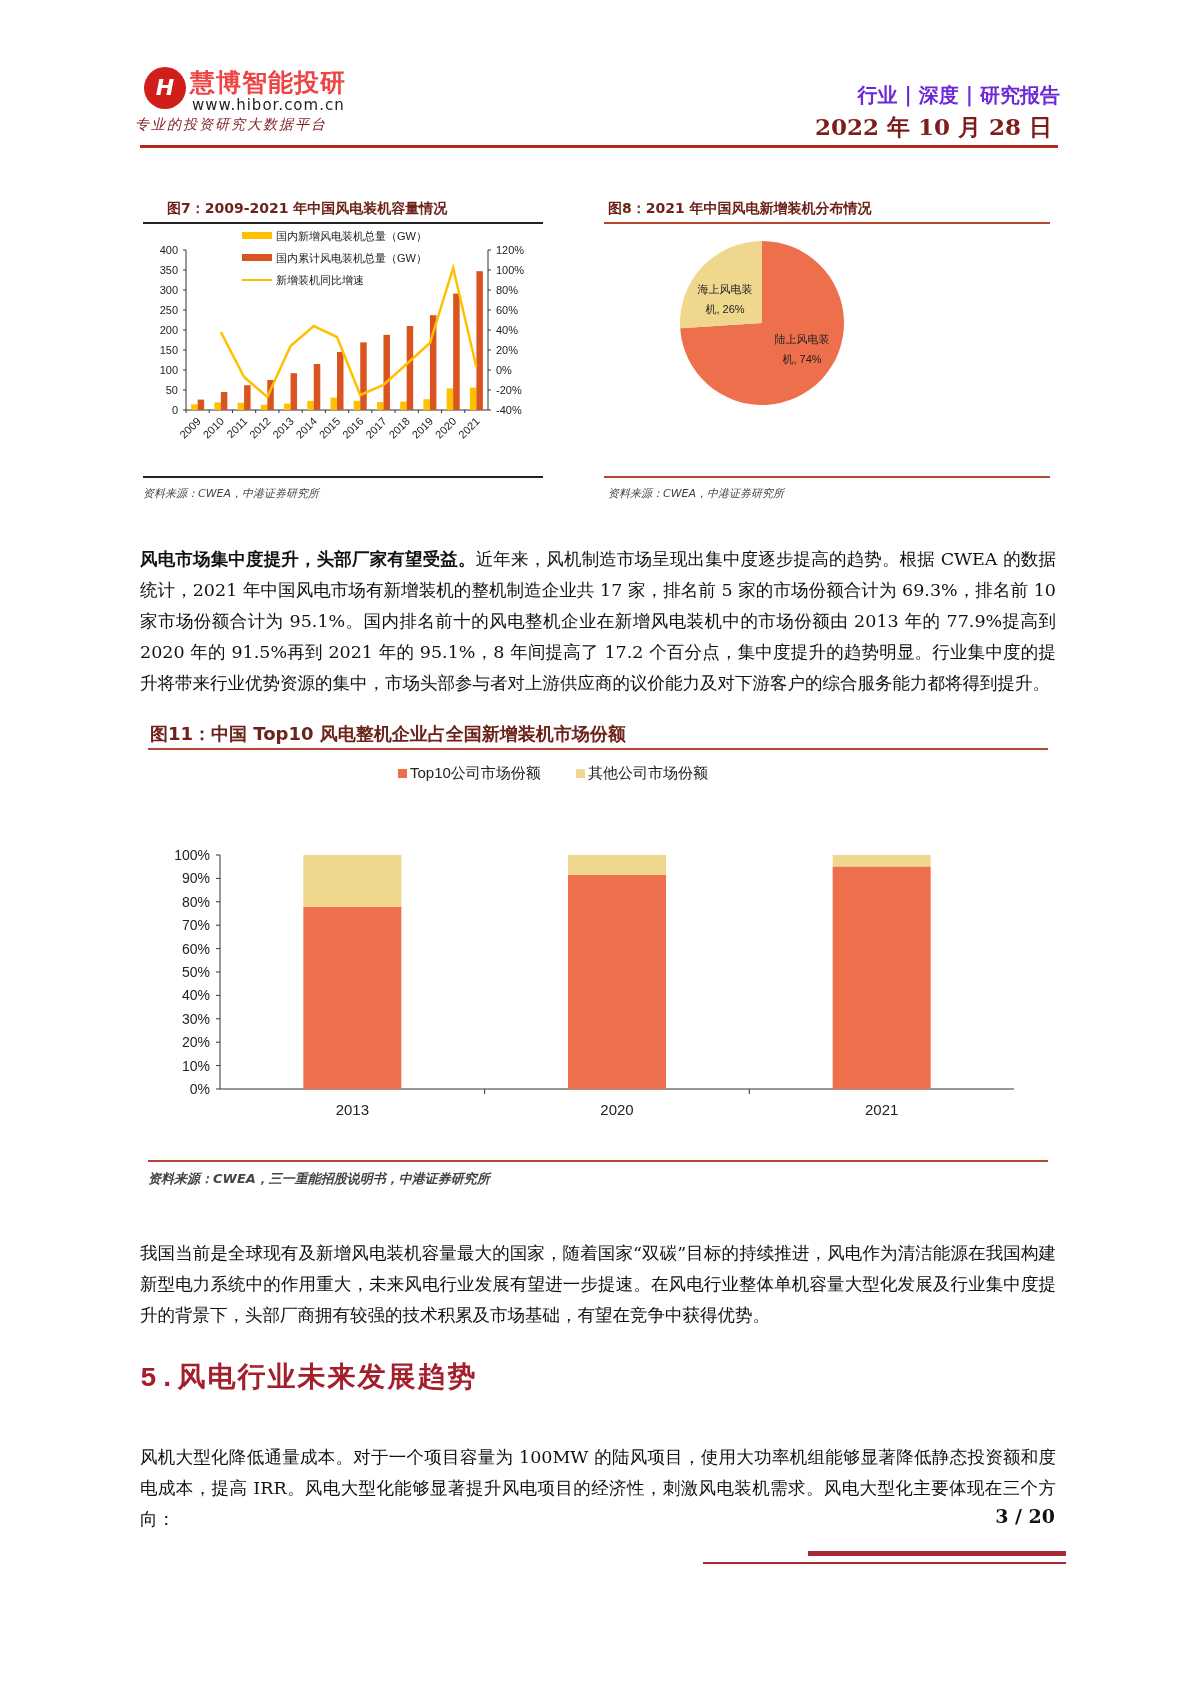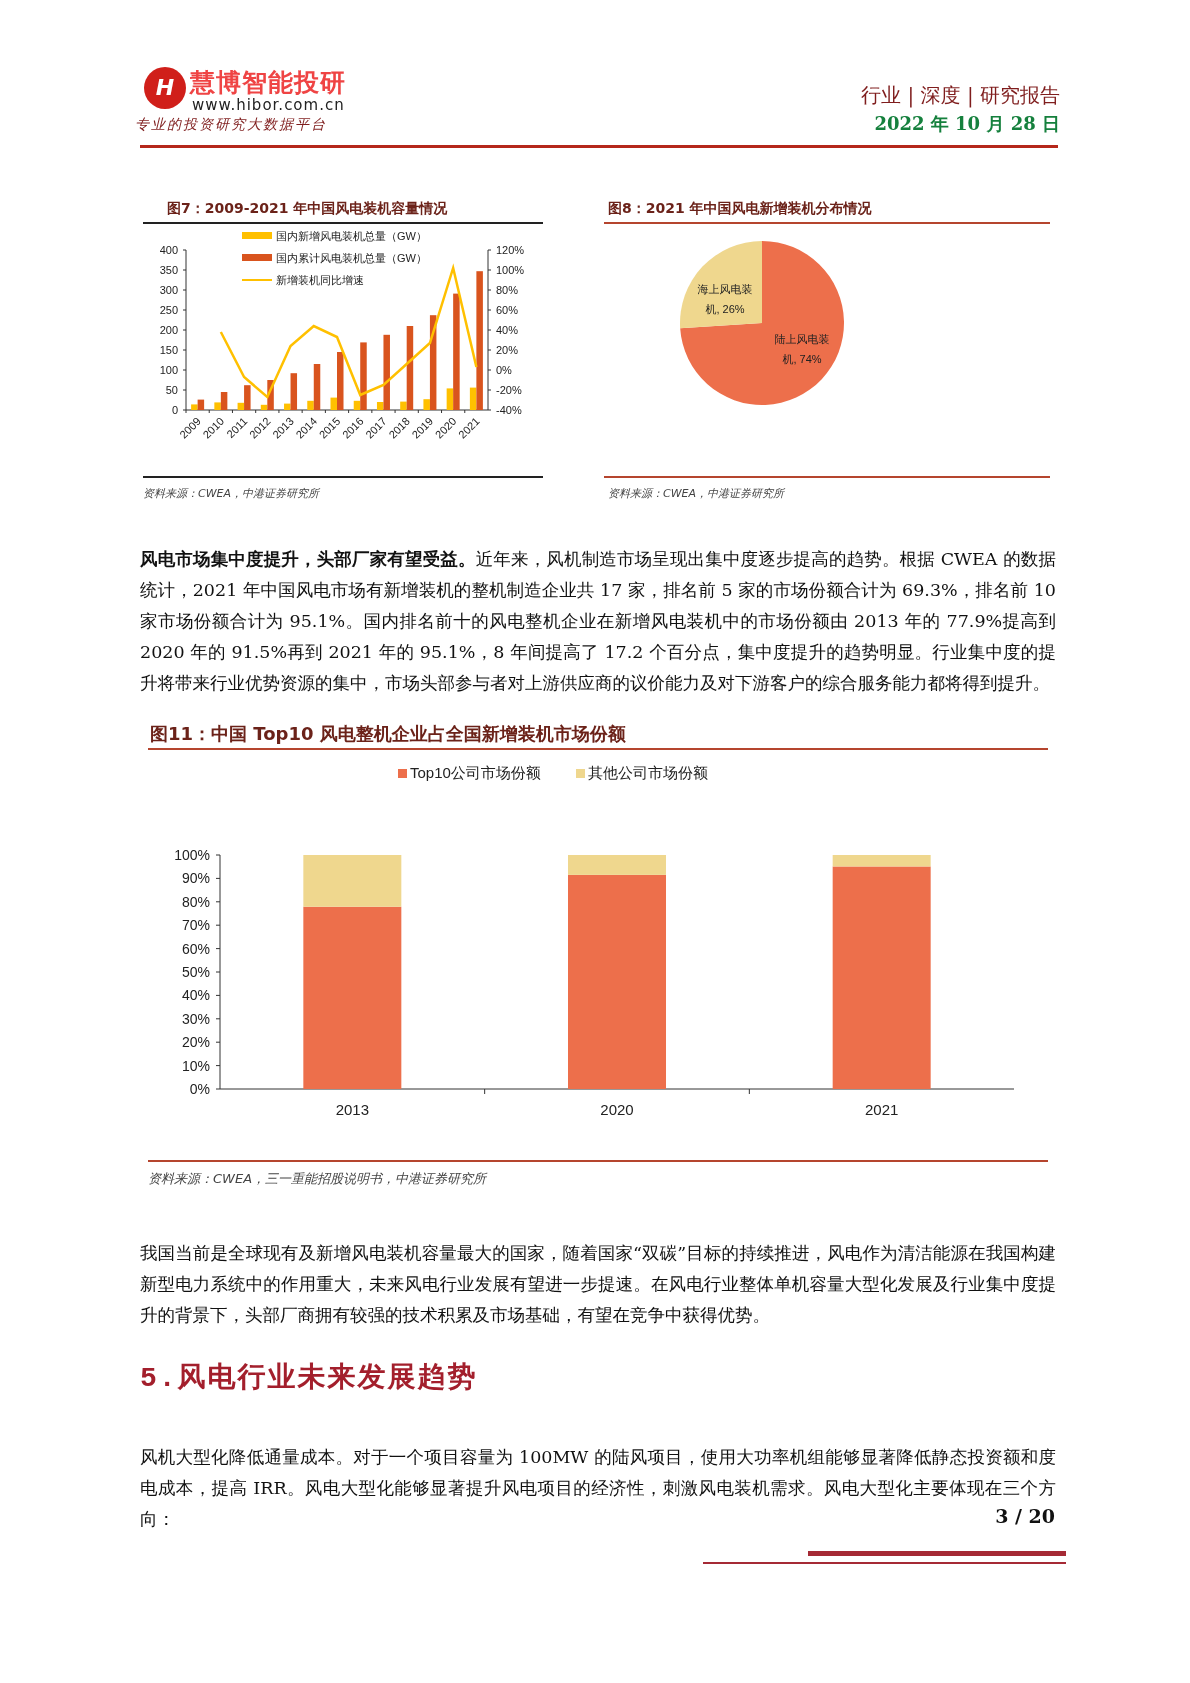--- a/index.html
+++ b/index.html
@@ -2,22 +2,22 @@
 <html><head>
 <meta charset="utf-8">
 <style>
   html,body{margin:0;padding:0;background:#fff;}
   body{width:1190px;height:1683px;position:relative;font-family:"DejaVu Serif","Liberation Serif",serif;color:#111;overflow:hidden;}
   .abs{position:absolute;}
   .logo-circle{left:144px;top:67px;width:42px;height:42px;border-radius:50%;background:#d01f1a;color:#fff;font-family:"DejaVu Sans",sans-serif;font-weight:bold;font-style:italic;font-size:22px;text-align:center;line-height:42px;}
   .logo-name{left:190px;top:66px;font-family:Liberation Sans, sans-serif;font-weight:bold;color:#ef4444;font-size:25px;letter-spacing:1px;}
   .logo-url{left:192px;top:96px;font-family:"DejaVu Sans",sans-serif;font-size:15px;color:#222;letter-spacing:1px;}
   .logo-slogan{left:135px;top:116px;font-family:"DejaVu Serif",serif;font-size:14px;color:#7f1d1d;letter-spacing:2px;font-style:italic;}
-  .hdr-type{right:130px;top:82px;font-size:20px;color:#7f1d1d;font-weight:normal;}
-  .hdr-date{right:130px;top:112px;font-size:18px;color:#15803d;font-weight:bold;}
+  .hdr-type{right:130px;top:82px;font-size:20px;color:#6d28d9;font-weight:bold;}
+  .hdr-date{right:138px;top:112px;font-size:23px;color:#7f1d1d;font-weight:bold;}
   .hdr-rule{left:140px;top:145px;width:918px;height:3px;background:#b5271b;}
   .fig-title{font-family:"DejaVu Sans",sans-serif;font-weight:bold;color:#6b2219;font-size:14px;}
   .fig-rule-dark{height:2px;background:#222;}
   .fig-rule-red{height:2px;background:#b5452e;}
   .source{font-size:11px;color:#444;font-style:italic;font-family:"DejaVu Sans",sans-serif;}
   .para{left:140px;width:916px;font-size:17.5px;line-height:31px;text-align:justify;margin-top:24px;}
   .para b{font-weight:bold;}
   .sec-title{left:140px;top:1358px;font-family:Liberation Mono, monospace;font-weight:bold;font-size:28px;color:#a31f2c;letter-spacing:2px;}
   .pageno{right:135px;top:1505px;font-size:19px;font-weight:bold;}
   .foot-rule1{left:808px;top:1551px;width:258px;height:5px;background:#a52a35;}
@@ -192,21 +192,21 @@
     <rect x="684.6666666666667" y="111.46600000000001" width="98" height="222.534" fill="#ed6f4b"></rect>
     <rect x="684.6666666666667" y="100" width="98" height="11.466000000000008" fill="#efd78e"></rect>
     <line x1="601.3333333333334" y1="334" x2="601.3333333333334" y2="339" stroke="#333"></line>
     <text x="733.6666666666667" y="360" font-size="15" text-anchor="middle" fill="#222">2021</text>
     <rect x="250" y="14" width="9" height="9" fill="#ed6f4b"></rect>
     <text x="262" y="23" font-size="15" fill="#222">Top10公司市场份额</text>
     <rect x="428" y="14" width="9" height="9" fill="#efd78e"></rect>
     <text x="440" y="23" font-size="15" fill="#222">其他公司市场份额</text>
   </svg>
 <div class="abs fig-rule-red" style="left:148px;top:1160px;width:900px;"></div>
-<div class="abs source" style="left:148px;top:1170px;font-size:13px;">资料来源：CWEA，三一重能招股说明书，中港证券研究所</div>
+<div class="abs source" style="left:148px;top:1170px;font-size:13px;font-weight:bold;">资料来源：CWEA，三一重能招股说明书，中港证券研究所</div>
 
 <div class="abs para" style="top:1214px;">我国当前是全球现有及新增风电装机容量最大的国家，随着国家“双碳”目标的持续推进，风电作为清洁能源在我国构建新型电力系统中的作用重大，未来风电行业发展有望进一步提速。在风电行业整体单机容量大型化发展及行业集中度提升的背景下，头部厂商拥有较强的技术积累及市场基础，有望在竞争中获得优势。</div>
 
 <div class="abs sec-title">5.风电行业未来发展趋势</div>
 <div class="abs para" style="top:1418px;">风机大型化降低通量成本。对于一个项目容量为 100MW 的陆风项目，使用大功率机组能够显著降低静态投资额和度电成本，提高 IRR。风电大型化能够显著提升风电项目的经济性，刺激风电装机需求。风电大型化主要体现在三个方向：</div>
 
 <div class="abs pageno">3 / 20</div>
 <div class="abs foot-rule1"></div>
 <div class="abs foot-rule2"></div>
 

